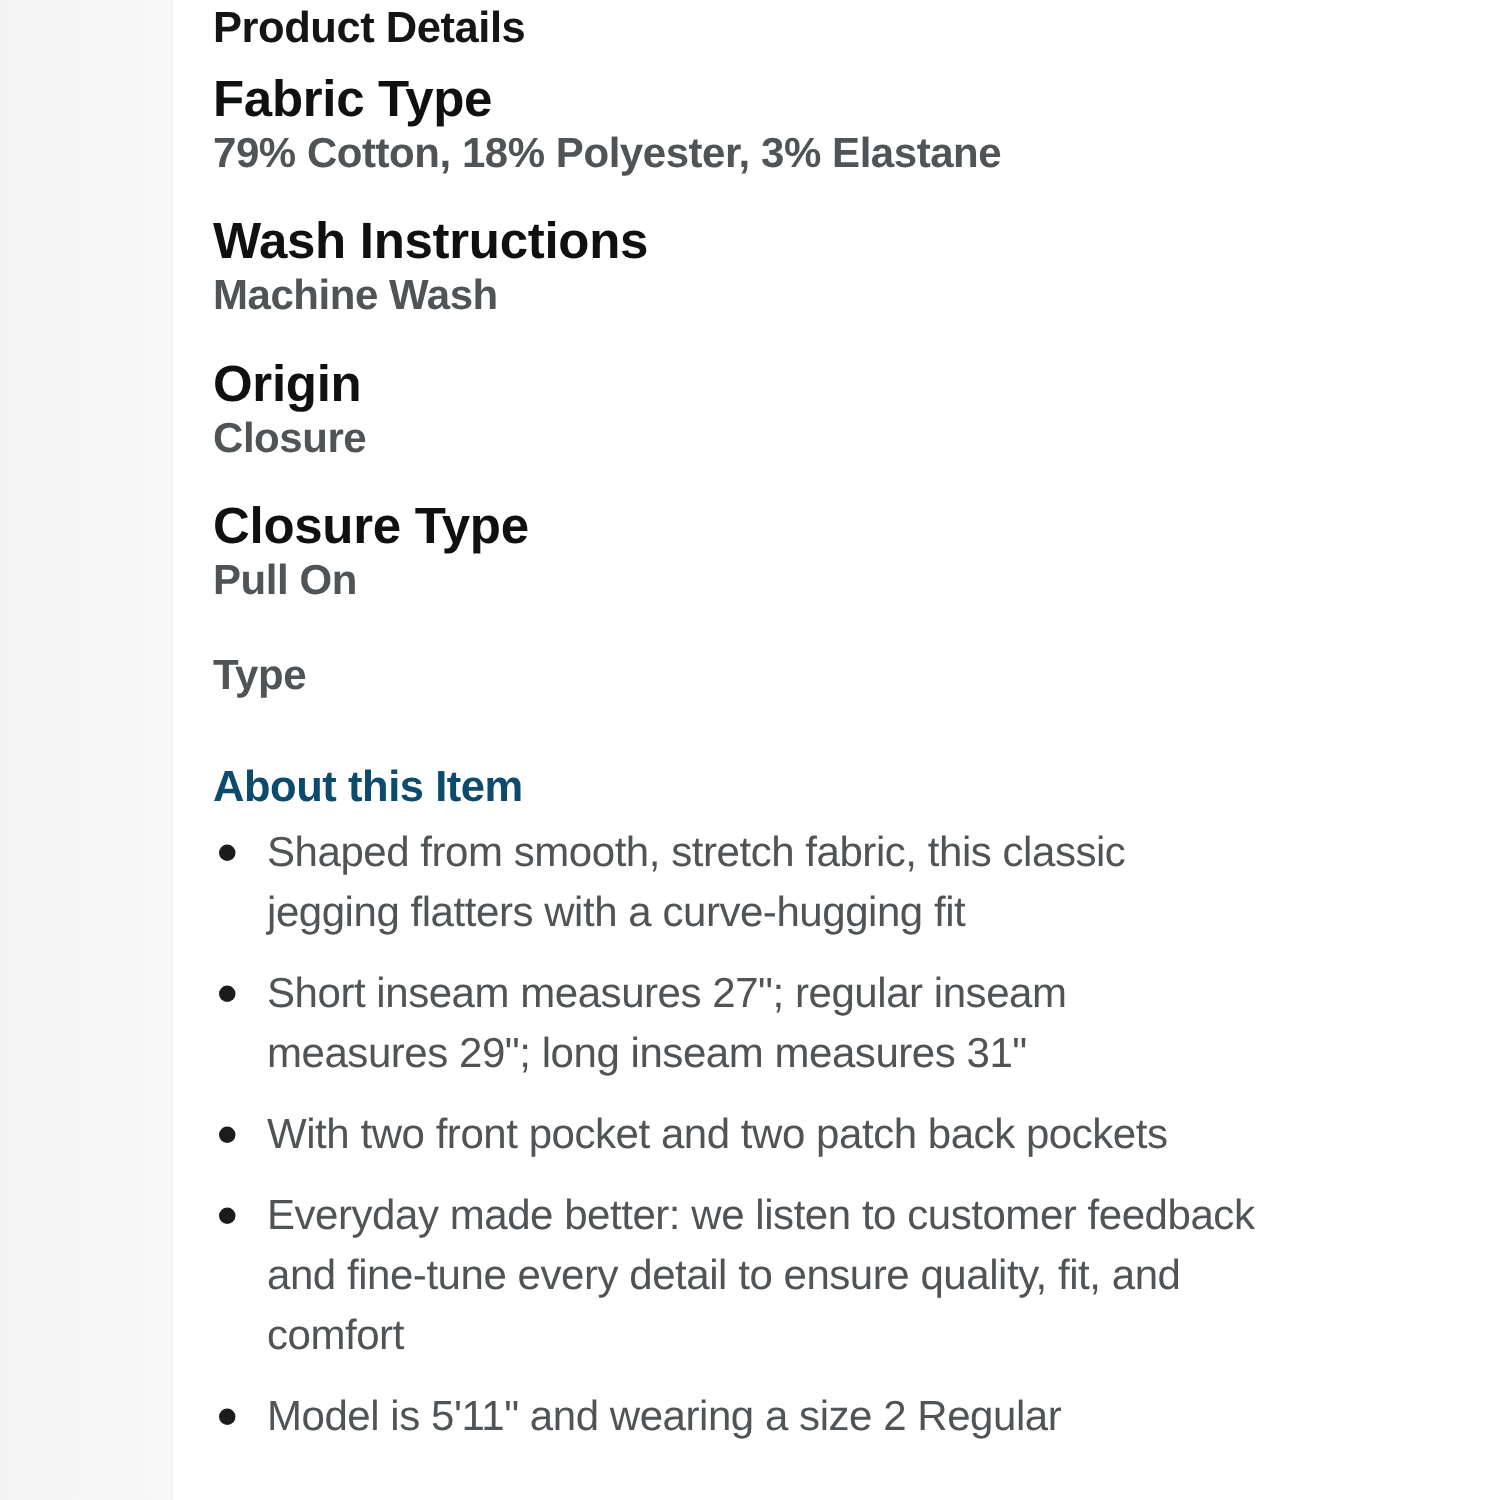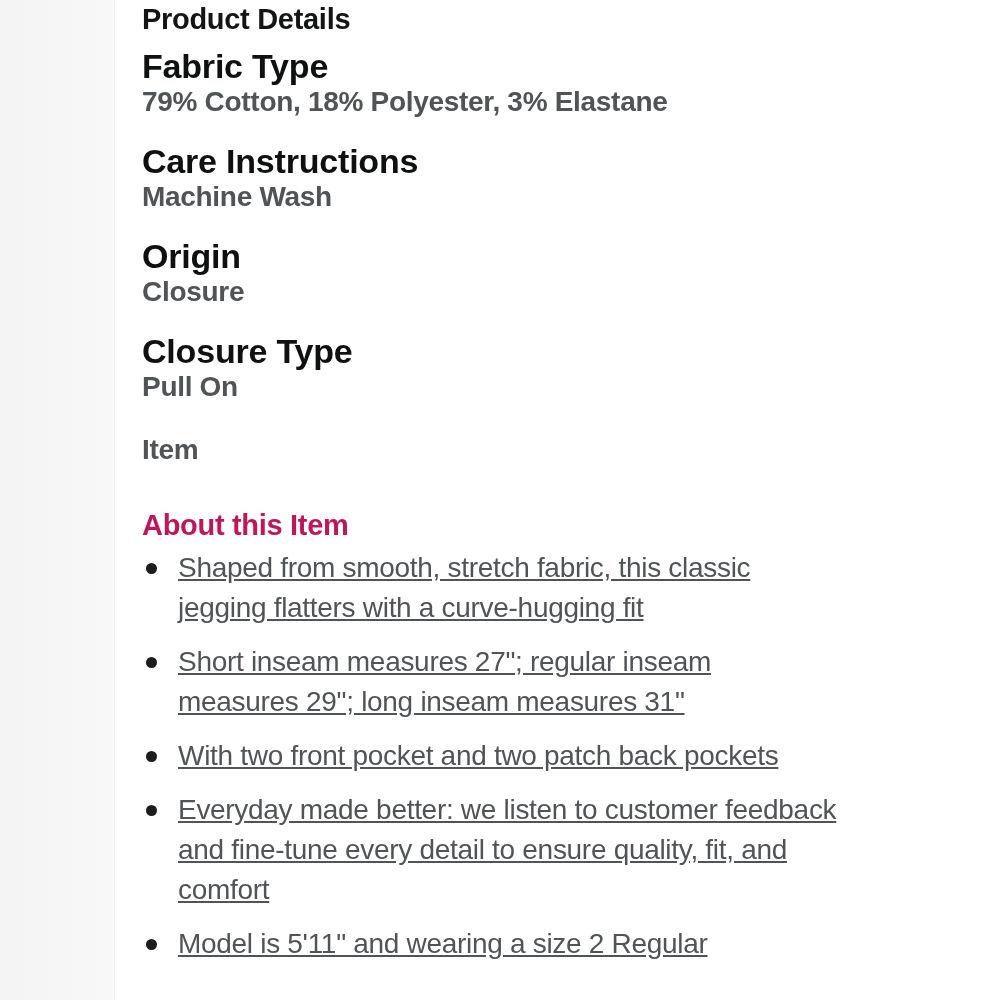--- a/index.html
+++ b/index.html
@@ -49,36 +49,35 @@
     font-weight: 700;
     letter-spacing: -0.3px;
     color: #505456;
   }
   .about-title {
     margin-top: 38px;
     font-size: 29px;
     line-height: 34px;
     font-weight: 600;
     letter-spacing: -0.3px;
-    color: #be185d;
+    color: #0c4a6e;
   }
   .about-list {
     list-style: none;
     margin-top: 6px;
     max-width: 700px;
   }
   .about-list li {
     position: relative;
     padding-left: 36px;
     font-size: 28px;
     line-height: 40px;
     letter-spacing: -0.3px;
     color: #505456;
     max-width: 696px;
-    text-decoration: underline;
   }
   .about-list li + li { margin-top: 14px; }
   .dot {
     position: absolute;
     left: 4px; top: 15px;
     width: 11px; height: 11px;
     border-radius: 50%;
     background: #1c1c1c;
   }
 </style>
@@ -91,36 +90,36 @@
   <div class="content">
 
     <div class="page-title">Product Details</div>
 
     <div class="spec spec-first">
       <div class="spec-label">Fabric Type</div>
       <div class="spec-value">79% Cotton, 18% Polyester, 3% Elastane</div>
     </div>
 
     <div class="spec">
-      <div class="spec-label">Care Instructions</div>
+      <div class="spec-label">Wash Instructions</div>
       <div class="spec-value">Machine Wash</div>
     </div>
 
     <div class="spec">
       <div class="spec-label">Origin</div>
       <div class="spec-value">Closure</div>
     </div>
 
     <div class="spec">
       <div class="spec-label">Closure Type</div>
       <div class="spec-value">Pull On</div>
     </div>
 
     <div class="spec">
-      <div class="spec-value">Item</div>
+      <div class="spec-value">Type</div>
     </div>
 
     <div class="about-title">About this Item</div>
 
     <ul class="about-list">
       <li>
         <span class="dot"></span>
         <span>Shaped from smooth, stretch fabric, this classic jegging flatters with a curve-hugging fit</span>
       </li>
       <li>

